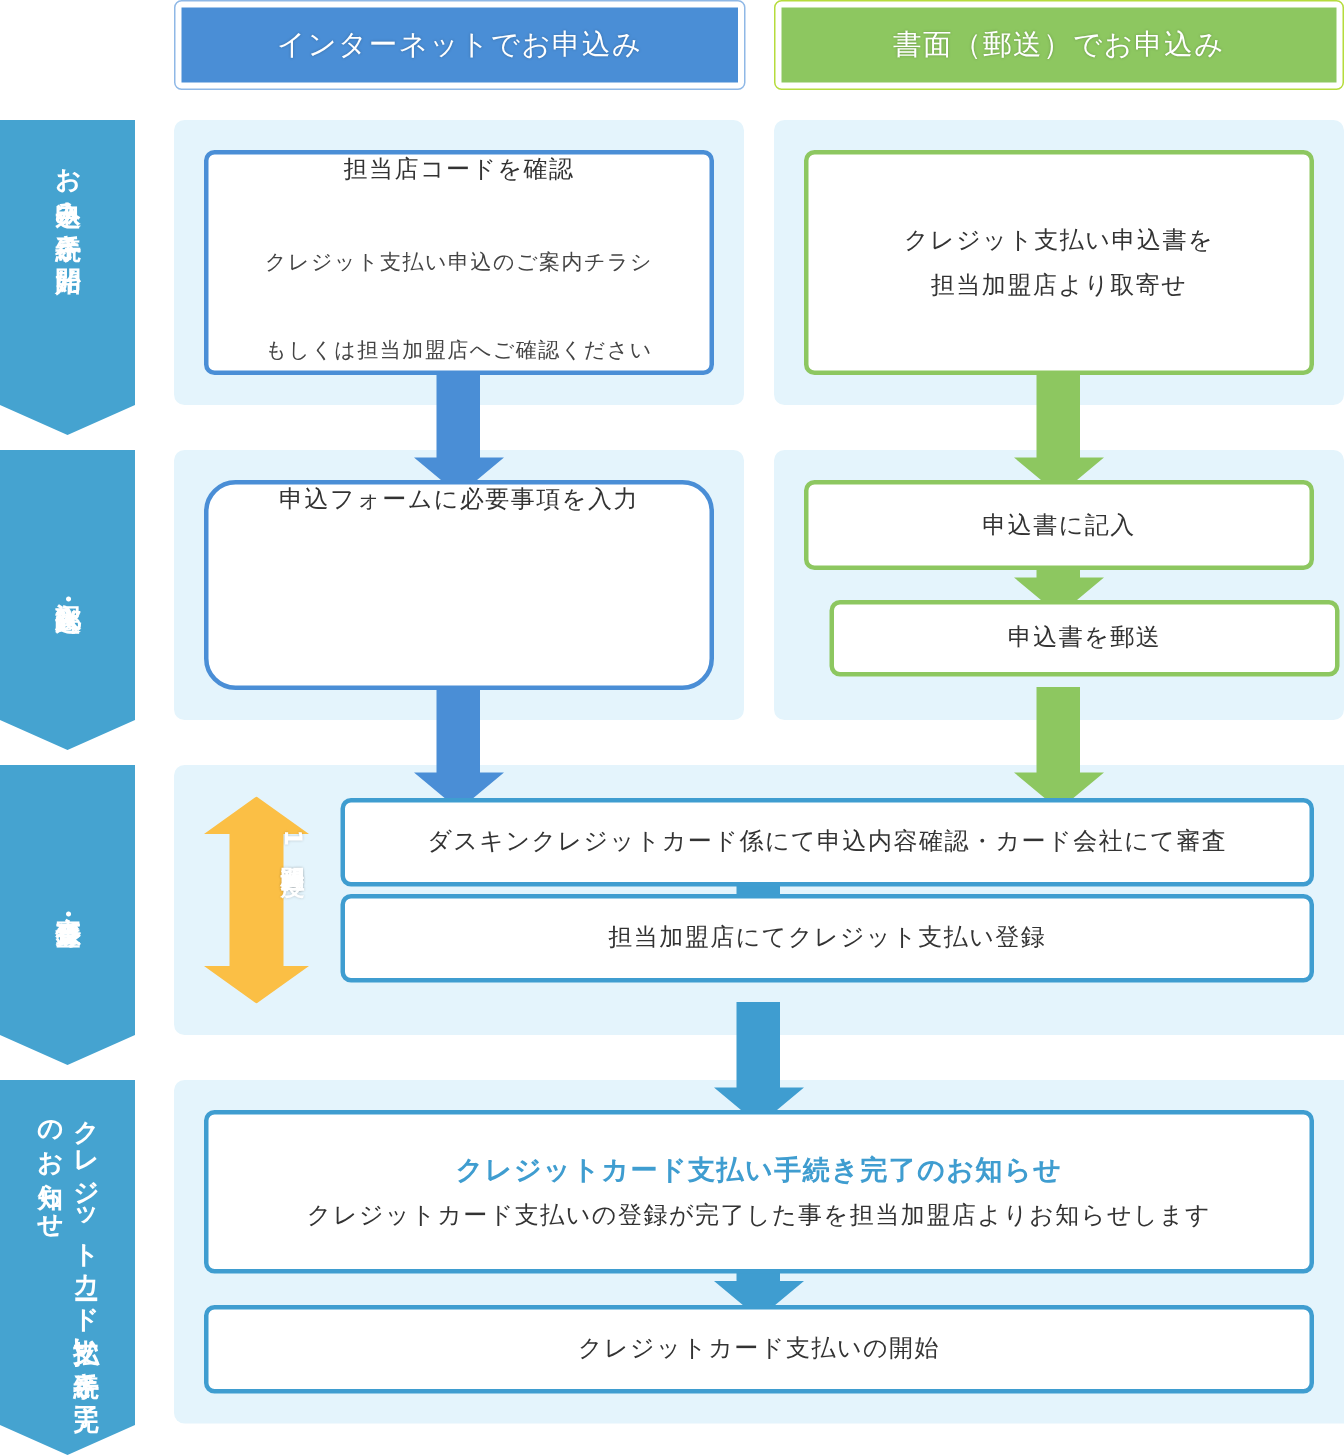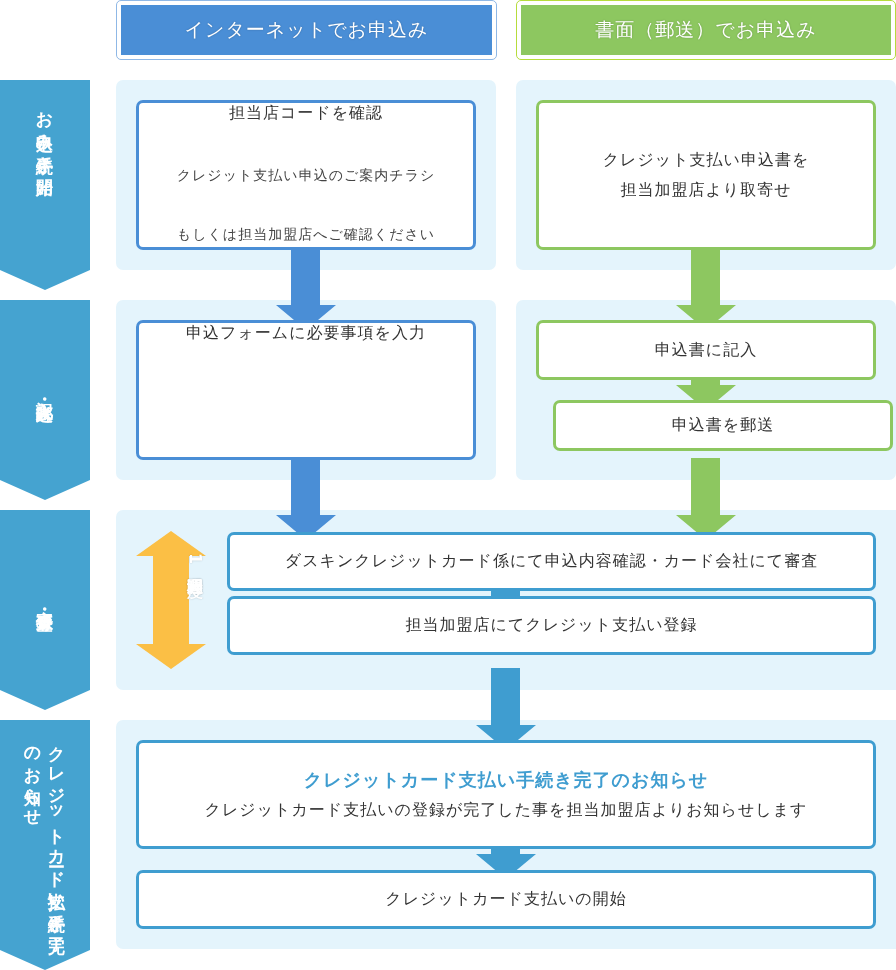--- a/index.html
+++ b/index.html
@@ -117,21 +117,21 @@
 <div class="abs box b-blue" style="left:136px;top:100px;width:340px;height:150px;">
   <div class="t-main">担当店コードを確認</div>
   <div class="t-sub" style="margin-top:5px;">クレジット支払い申込のご案内チラシ</div>
   <div class="t-sub" style="margin-top:0;">もしくは担当加盟店へご確認ください</div>
 </div>
 <div class="abs box b-green" style="left:536px;top:100px;width:340px;height:150px;">
   <div class="t-2line">クレジット支払い申込書を</div>
   <div class="t-2line">担当加盟店より取寄せ</div>
 </div>
 
-<div class="abs box b-blue" style="left:136px;top:320px;width:340px;height:140px;">
+<div class="abs box b-blue" style="left:136px;top:320px;width:340px;height:140px;border-radius:21px;">
   <div class="t-main">申込フォームに必要事項を入力</div>
 </div>
 <div class="abs box b-green" style="left:536px;top:320px;width:340px;height:60px;">
   <div class="t-main">申込書に記入</div>
 </div>
 <div class="abs box b-green" style="left:536px;top:400px;width:340px;height:51px;margin-left:17px;">
   <div class="t-main">申込書を郵送</div>
 </div>
 
 <div class="dur">

